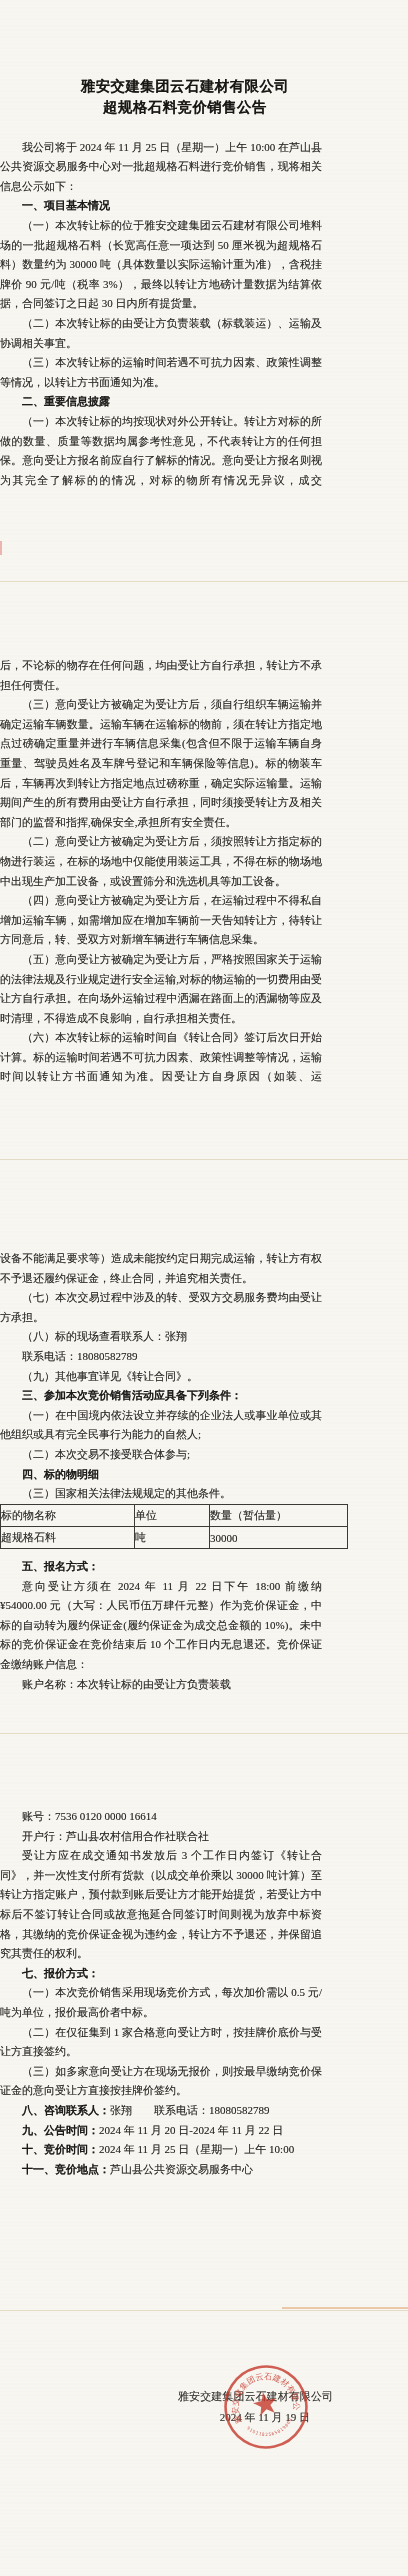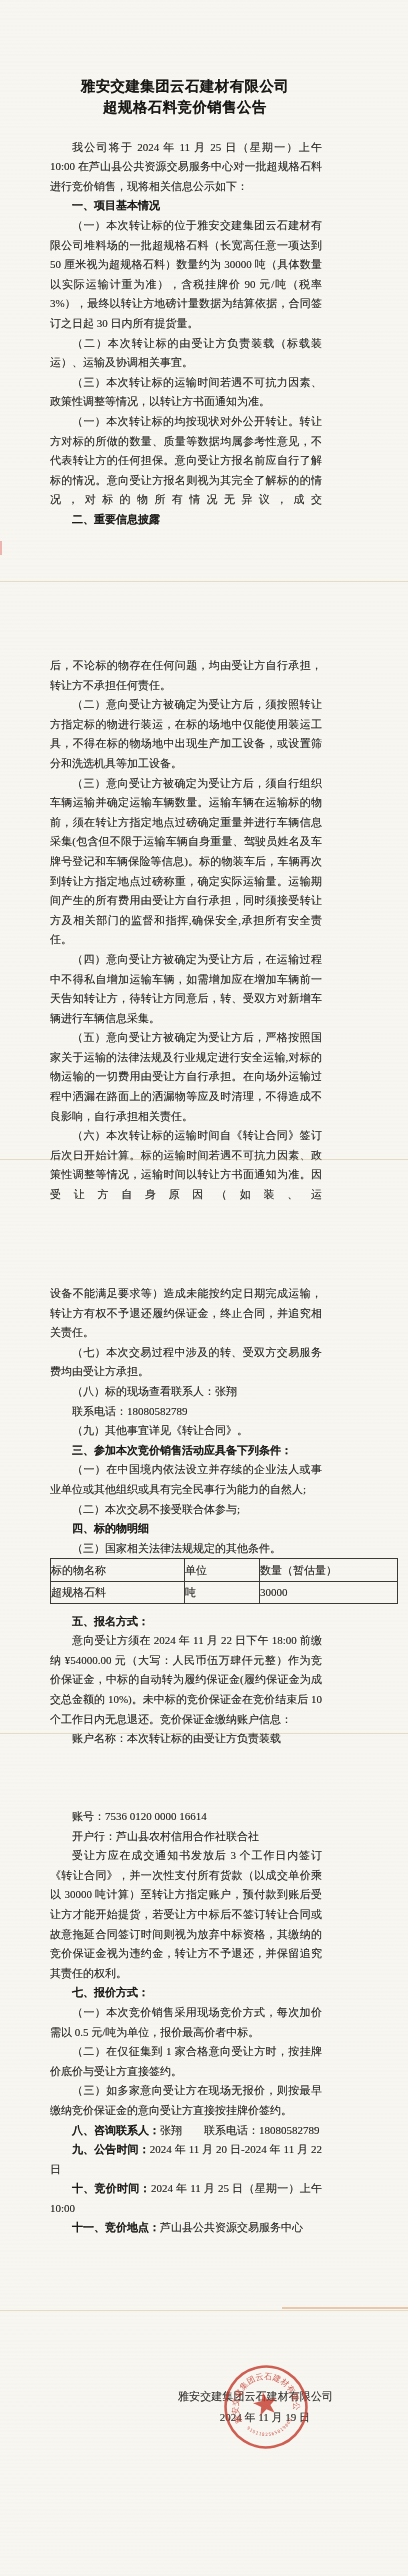--- a/index.html
+++ b/index.html
@@ -7,21 +7,21 @@
     position:relative;
     width:409px;height:2889px;
     margin:0 auto;
     background:#f8f6f1;
     background-image:repeating-linear-gradient(0deg, rgba(120,110,90,0.012) 0 1.5px, transparent 1.5px 3.6px);
     overflow:hidden;
     font-family:"Liberation Serif","DejaVu Serif",serif;
     color:#2b2b2b;
   }
   .page{position:absolute;left:0;width:370px;box-sizing:border-box;}
-  .page-body{padding-left:50px;padding-right:48px;}
+  .page-body{padding-right:48px;}
   .para{
     margin:0;
     font-size:11px;
     line-height:19.6px;
     text-align:justify;
     color:#2e2d2b;
     text-shadow:0 0 0.3px rgba(60,55,50,0.55);
   }
   .body-indent{text-indent:2em;}
   .body{text-indent:0;}
@@ -96,37 +96,37 @@
     <div class="title-block">
       <p class="title-line">雅安交建集团云石建材有限公司</p>
       <p class="title-line">超规格石料竞价销售公告</p>
     </div>
     <div class="page-body" style="margin-top:19.6px;">
         <p class="para body-indent">我公司将于 2024 年 11 月 25 日（星期一）上午 10:00 在芦山县公共资源交易服务中心对一批超规格石料进行竞价销售，现将相关信息公示如下：</p>
         <p class="para heading">一、项目基本情况</p>
         <p class="para body-indent">（一）本次转让标的位于雅安交建集团云石建材有限公司堆料场的一批超规格石料（长宽高任意一项达到 50 厘米视为超规格石料）数量约为 30000 吨（具体数量以实际运输计重为准），含税挂牌价 90 元/吨（税率 3%），最终以转让方地磅计量数据为结算依据，合同签订之日起 30 日内所有提货量。</p>
         <p class="para body-indent">（二）本次转让标的由受让方负责装载（标载装运）、运输及协调相关事宜。</p>
         <p class="para body-indent">（三）本次转让标的运输时间若遇不可抗力因素、政策性调整等情况，以转让方书面通知为准。</p>
+        <p class="para heading">二、重要信息披露</p>
         <p class="para body-indent fill">（一）本次转让标的均按现状对外公开转让。转让方对标的所做的数量、质量等数据均属参考性意见，不代表转让方的任何担保。意向受让方报名前应自行了解标的情况。意向受让方报名则视为其完全了解标的的情况，对标的物所有情况无异议，成交</p>
-        <p class="para heading">二、重要信息披露</p>
       </div>
   </div>
 
   <div class="page" style="top:578px;height:578px;">
     <div class="page-body" style="padding-top:78px;">
         <p class="para body">后，不论标的物存在任何问题，均由受让方自行承担，转让方不承担任何责任。</p>
+        <p class="para body-indent">（三）意向受让方被确定为受让方后，须自行组织车辆运输并确定运输车辆数量。运输车辆在运输标的物前，须在转让方指定地点过磅确定重量并进行车辆信息采集(包含但不限于运输车辆自身重量、驾驶员姓名及车牌号登记和车辆保险等信息)。标的物装车后，车辆再次到转让方指定地点过磅称重，确定实际运输量。运输期间产生的所有费用由受让方自行承担，同时须接受转让方及相关部门的监督和指挥,确保安全,承担所有安全责任。</p>
         <p class="para body-indent">（二）意向受让方被确定为受让方后，须按照转让方指定标的物进行装运，在标的场地中仅能使用装运工具，不得在标的物场地中出现生产加工设备，或设置筛分和洗选机具等加工设备。</p>
-        <p class="para body-indent">（三）意向受让方被确定为受让方后，须自行组织车辆运输并确定运输车辆数量。运输车辆在运输标的物前，须在转让方指定地点过磅确定重量并进行车辆信息采集(包含但不限于运输车辆自身重量、驾驶员姓名及车牌号登记和车辆保险等信息)。标的物装车后，车辆再次到转让方指定地点过磅称重，确定实际运输量。运输期间产生的所有费用由受让方自行承担，同时须接受转让方及相关部门的监督和指挥,确保安全,承担所有安全责任。</p>
         <p class="para body-indent">（四）意向受让方被确定为受让方后，在运输过程中不得私自增加运输车辆，如需增加应在增加车辆前一天告知转让方，待转让方同意后，转、受双方对新增车辆进行车辆信息采集。</p>
         <p class="para body-indent">（五）意向受让方被确定为受让方后，严格按照国家关于运输的法律法规及行业规定进行安全运输,对标的物运输的一切费用由受让方自行承担。在向场外运输过程中洒漏在路面上的洒漏物等应及时清理，不得造成不良影响，自行承担相关责任。</p>
         <p class="para body-indent fill">（六）本次转让标的运输时间自《转让合同》签订后次日开始计算。标的运输时间若遇不可抗力因素、政策性调整等情况，运输时间以转让方书面通知为准。因受让方自身原因（如装、运</p>
       </div>
   </div>
 
-  <div class="page" style="top:1208px;height:578px;">
+  <div class="page" style="top:1173px;height:578px;">
     <div class="page-body" style="padding-top:76px;">
       <div>
           <p class="para body">设备不能满足要求等）造成未能按约定日期完成运输，转让方有权不予退还履约保证金，终止合同，并追究相关责任。</p>
           <p class="para body-indent">（七）本次交易过程中涉及的转、受双方交易服务费均由受让方承担。</p>
           <p class="para body-indent">（八）标的现场查看联系人：张翔</p>
           <p class="para body-indent">联系电话：18080582789</p>
           <p class="para body-indent">（九）其他事宜详见《转让合同》。</p>
           <p class="para heading">三、参加本次竞价销售活动应具备下列条件：</p>
           <p class="para body-indent">（一）在中国境内依法设立并存续的企业法人或事业单位或其他组织或具有完全民事行为能力的自然人;</p>
           <p class="para body-indent">（二）本次交易不接受联合体参与;</p>

